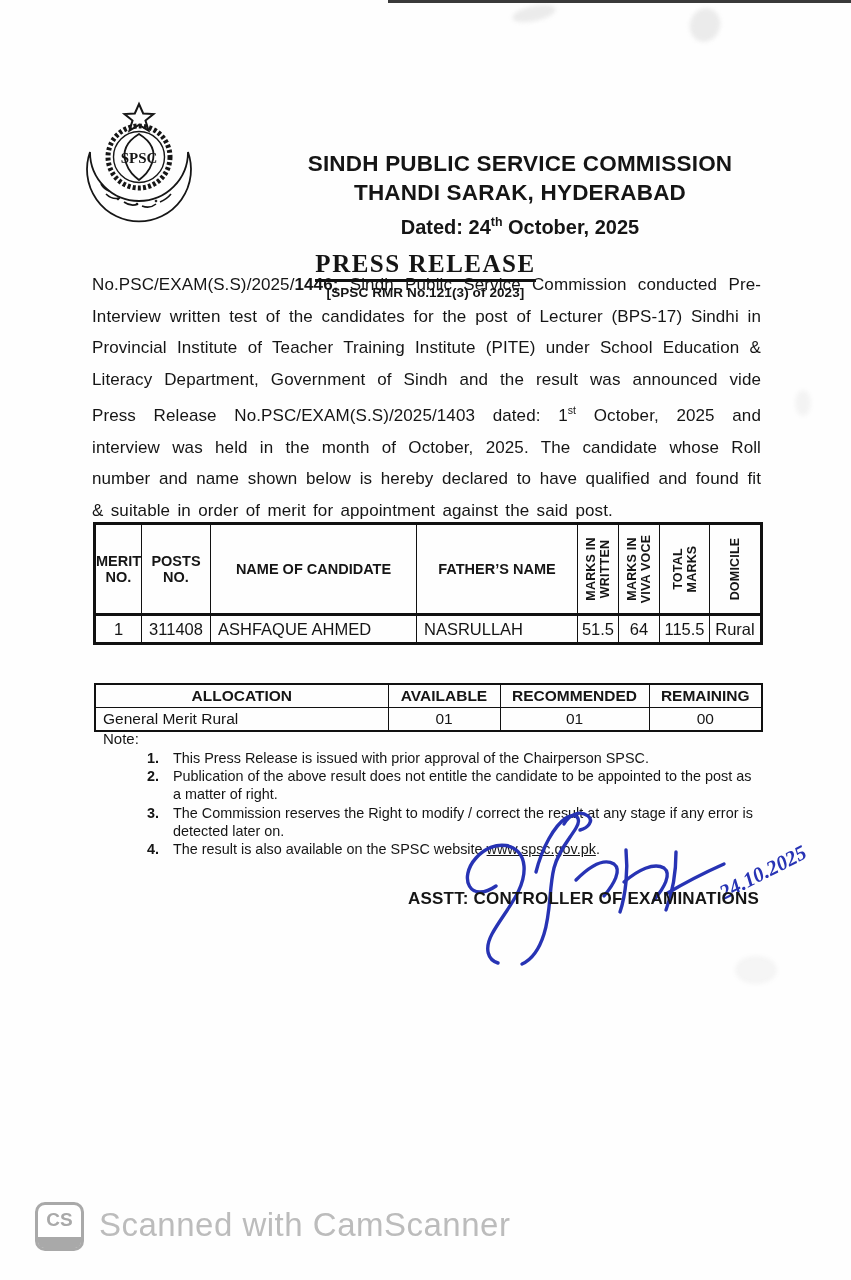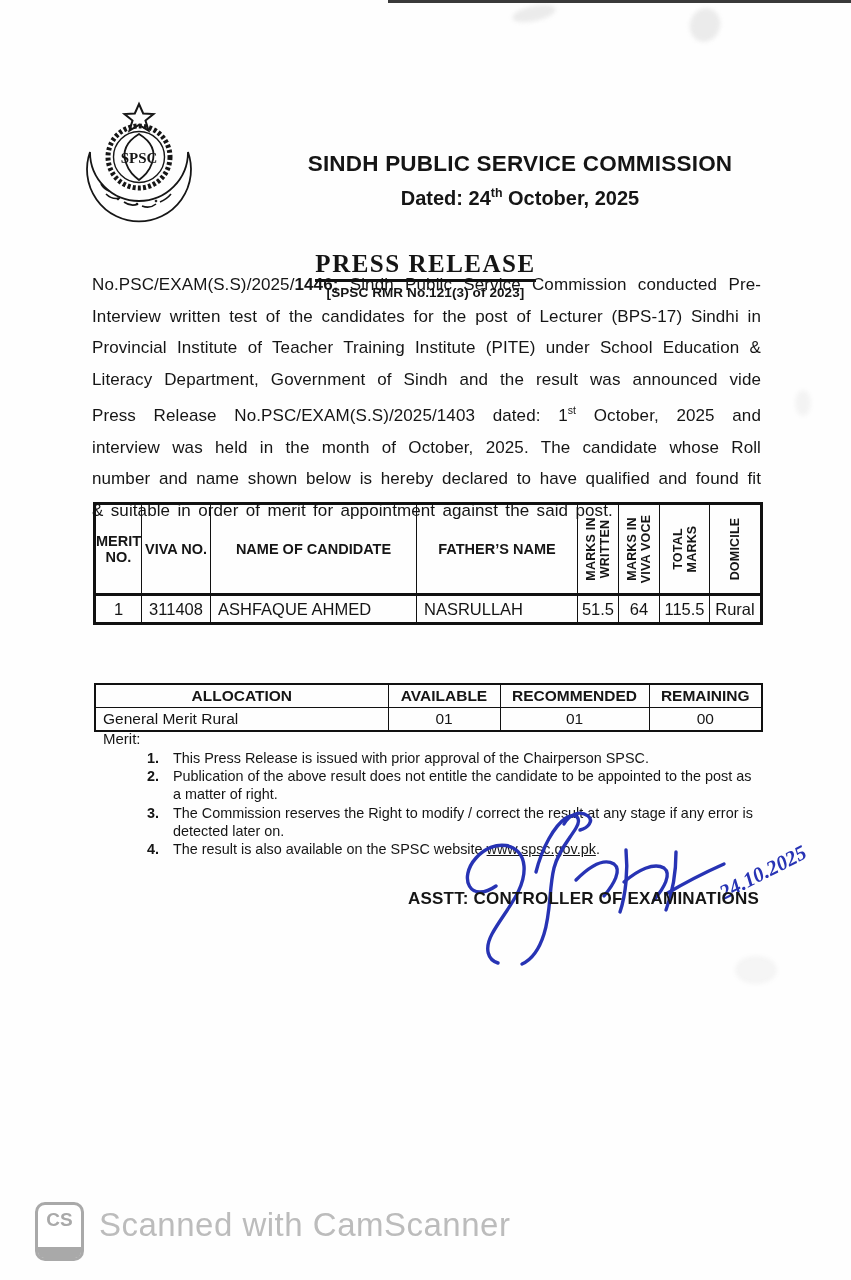--- a/index.html
+++ b/index.html
@@ -41,21 +41,21 @@
 
   
   .bodytext{
     position:absolute;left:92px;top:269px;width:669px;
     font-size:17px;line-height:31.6px;
     text-align:justify;letter-spacing:.1px;word-spacing:2.5px;
   }
   .bodytext b{font-weight:bold;}
 
   
-  .merit{position:absolute;left:93px;top:502px;width:668px;border-collapse:collapse;table-layout:fixed;}
+  .merit{position:absolute;left:93px;top:522px;width:668px;border-collapse:collapse;table-layout:fixed;}
   .merit th,.merit td{border:1.6px solid #111;padding:0;}
   .merit{border:3px solid #111;}
   .merit thead th{border-bottom:3px solid #111;font-size:14.5px;font-weight:bold;height:88px;vertical-align:middle;}
   .merit td{height:26px;font-size:16.5px;vertical-align:middle;}
   .merit .c{text-align:center;}
   .merit .l{text-align:left;padding-left:7px;}
   .vwrap{position:relative;height:88px;}
   .vrot{
     position:absolute;top:50%;left:50%;
     transform:translate(-50%,-50%) rotate(-90deg);
@@ -81,21 +81,21 @@
   .notes li::before{content:counter(n) ".";position:absolute;left:-26px;font-weight:bold;}
   .uline{text-decoration:underline;}
 
   
   .sig{position:absolute;left:418px;top:808px;width:412px;height:160px;}
   .officer{position:absolute;left:408px;top:889px;font-size:17px;font-weight:bold;letter-spacing:.2px;}
   .sigdate{font-family:"Liberation Serif", serif;font-style:italic;font-weight:bold;font-size:21px;}
 
   
   .cs-box{
-    position:absolute;left:35px;top:1202px;width:49px;height:59px;
+    position:absolute;left:35px;top:1202px;width:49px;height:49px;
     border:3px solid #a9a9a9;border-radius:10px;background:#fff;box-sizing:border-box;
   }
   .cs-box .cs-letters{
     position:absolute;top:4px;left:0;width:100%;text-align:center;
     font-size:19px;font-weight:bold;color:#a9a9a9;letter-spacing:0;
   }
   .cs-box .cs-band{
     position:absolute;bottom:0;left:0;width:100%;height:11px;
     background:#a9a9a9;border-radius:0 0 6px 6px;
   }
@@ -132,20 +132,21 @@
         <circle cx="42" cy="99" r="0.9" fill="#161616"></circle>
         <circle cx="61" cy="104" r="0.9" fill="#161616"></circle>
         <circle cx="80" cy="101" r="0.9" fill="#161616"></circle>
       </g>
       <text x="63" y="63" text-anchor="middle" font-family="Liberation Serif, serif" font-size="15" font-weight="bold" fill="#161616">SPSC</text>
     </svg>
   </div>
 
   <div class="hdr">
     <div class="org">SINDH PUBLIC SERVICE COMMISSION</div>
+    <div class="addr">THANDI SARAK, HYDERABAD</div>
     <div class="date"><span>Dated: 24</span><sup>th</sup><span> October, 2025</span></div>
   </div>
 
   <div class="pr">
     <div><span class="title">PRESS RELEASE</span></div>
     <div class="ref">[SPSC RMR No.121(3) of 2023]</div>
   </div>
 
   <div class="bodytext"><span>No.PSC/EXAM(S.S)/2025/</span><b>1446;</b><span> Sindh Public Service Commission conducted Pre-Interview written test of the candidates for the post of Lecturer (BPS-17) Sindhi in Provincial Institute of Teacher Training Institute (PITE) under School Education &amp; Literacy Department, Government of Sindh and the result was announced vide Press Release No.PSC/EXAM(S.S)/2025/1403 dated: 1</span><sup>st</sup><span> October, 2025 and interview was held in the month of October, 2025. The candidate whose Roll number and name shown below is hereby declared to have qualified and found fit &amp; suitable in order of merit for appointment against the said post.</span></div>
 
@@ -156,21 +157,21 @@
         <col style="width:206px">
         <col style="width:161px">
       <col style="width:41px">
         <col style="width:41px">
         <col style="width:50px">
         <col style="width:52px">
     </colgroup>
     <thead>
       <tr>
         <th>MERIT NO.</th>
-        <th>VIVA NO.</th>
+        <th>POSTS NO.</th>
         <th>NAME OF CANDIDATE</th>
         <th>FATHER’S NAME</th>
         <th>
             <div class="vwrap">
               <div class="vrot">MARKS IN WRITTEN</div>
             </div>
           </th>
         <th>
             <div class="vwrap">
               <div class="vrot">MARKS IN VIVA VOCE</div>
@@ -221,21 +222,21 @@
       <tr>
         <td class="l">General Merit Rural</td>
         <td>01</td>
         <td>01</td>
         <td>00</td>
       </tr>
     </tbody>
   </table>
 
   <div class="notes">
-    <div class="lab">Merit:</div>
+    <div class="lab">Note:</div>
     <ol>
       <li>This Press Release is issued with prior approval of the Chairperson SPSC.</li>
       <li>Publication of the above result does not entitle the candidate to be appointed to the post as a matter of right.</li>
       <li>The Commission reserves the Right to modify / correct the result at any stage if any error is detected later on.</li>
       <li><span>The result is also available on the SPSC website </span><span class="uline">www.spsc.gov.pk</span><span>.</span></li>
     </ol>
   </div>
 
   <div class="sig">
     <svg viewBox="0 0 412 160" width="412" height="160">

